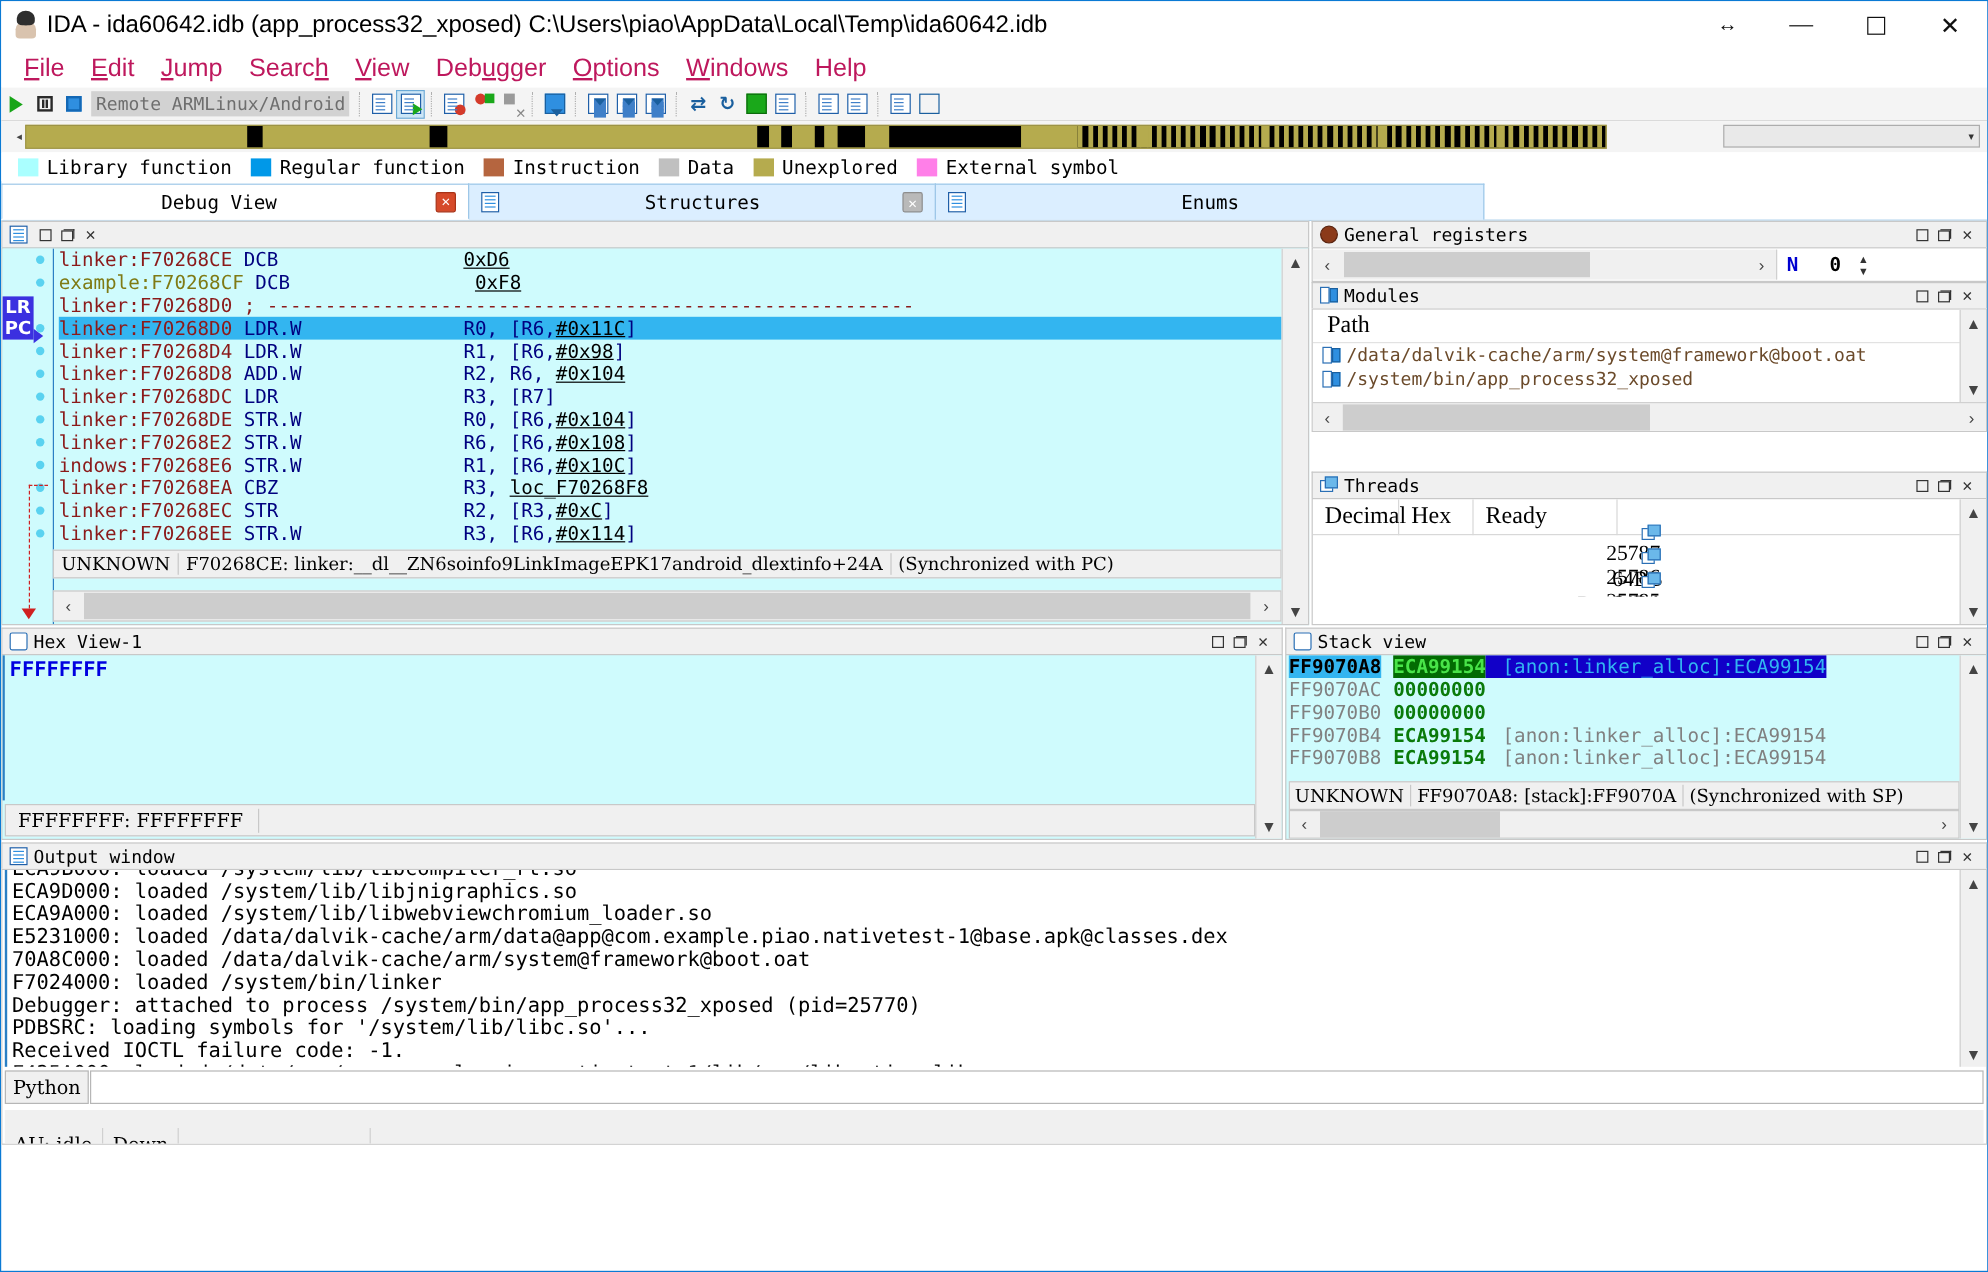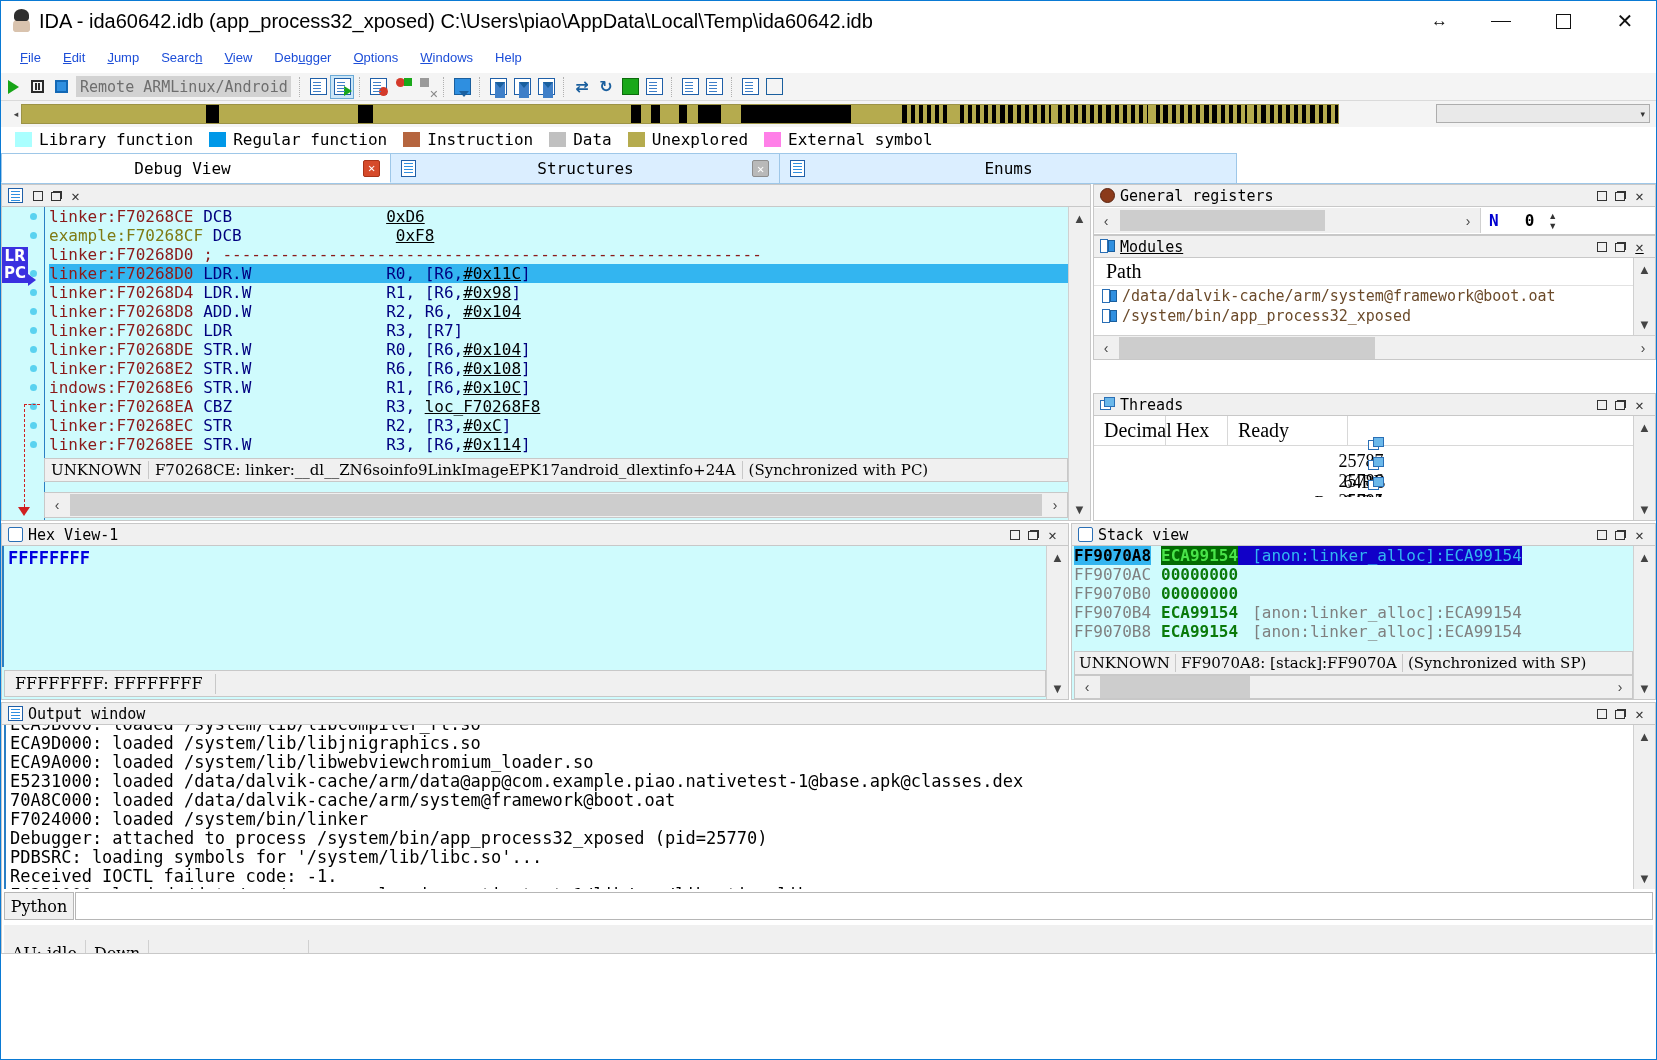--- a/index.html
+++ b/index.html
@@ -54,21 +54,21 @@
   .wb-min { width: 20px; height: 1px; background: #111; }
   .wb-max { width: 15px; height: 15px; border: 1.4px solid #111; }
   .wb-close::before { content: "\2715"; font-size: 20px; font-weight: 300;}
 
   
   .menubar {
     position: absolute; left: 0; top: 40px; width: 1655px; height: 32px;
     background: #ffffff; display: flex; align-items: center; padding-left: 8px;
   }
   .menu-item {
-    font-size: 13px; color: #1d4ed8; padding: 2px 11px; white-space: nowrap;
+    font-size: 21px; color: #be185d; padding: 2px 11px; white-space: nowrap;
     font-family: "Liberation Sans", sans-serif;
   }
   .menu-item u { text-decoration: underline; }
 
   
   .toolbar {
     position: absolute; left: 0; top: 72px; width: 1655px; height: 28px;
     background: #f4f4f4; display: flex; align-items: center;
     border-bottom: 1px solid #dadada;
   }
@@ -275,21 +275,21 @@
   .regs-sb-thumb { width: 205px; height: 21px; background: #cdcdcd; margin-left: 2px;}
   .nflag {
     display: flex; align-items: center; margin-left: 8px;
     font-family: "DejaVu Sans Mono", monospace; font-size: 16px;
   }
   .nflag .nm { color: #0000d0; font-weight: bold; margin-right: 26px; }
   .nflag .nv { color: #000; font-weight: bold; }
   .spin { margin-left: 14px; display:flex; flex-direction: column; align-items:center; font-size: 9px; color:#333;}
 
   
-  #mods { left: 1092px; top: 234px; width: 563px; height: 125px; text-decoration: underline; }
+  #mods { left: 1092px; top: 234px; width: 563px; height: 125px; }
   .mods-body {
     position: absolute; left: 0; top: 22px; width: 563px; height: 103px;
     border: 1px solid #c8c8c8; background: #fff; overflow: hidden;
   }
   .mods-head {
     height: 28px; display:flex; align-items:center; padding-left: 12px;
     font-family: "Liberation Serif", serif; font-size: 20px; color: #000;
     border-bottom: 1px solid #e2e2e2;
   }
   .mod-row {

